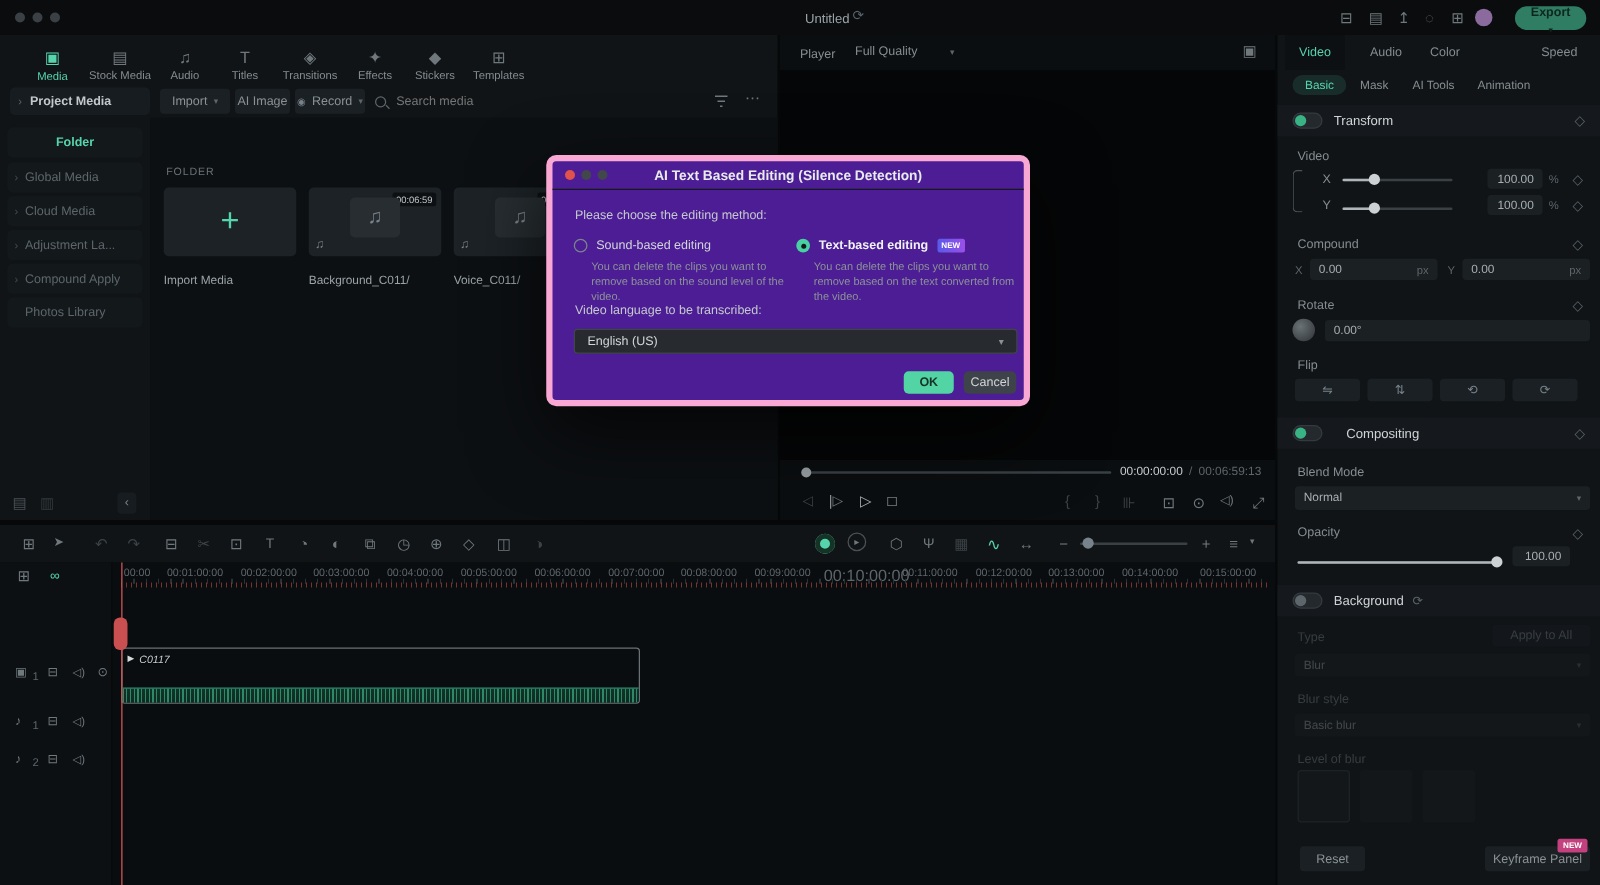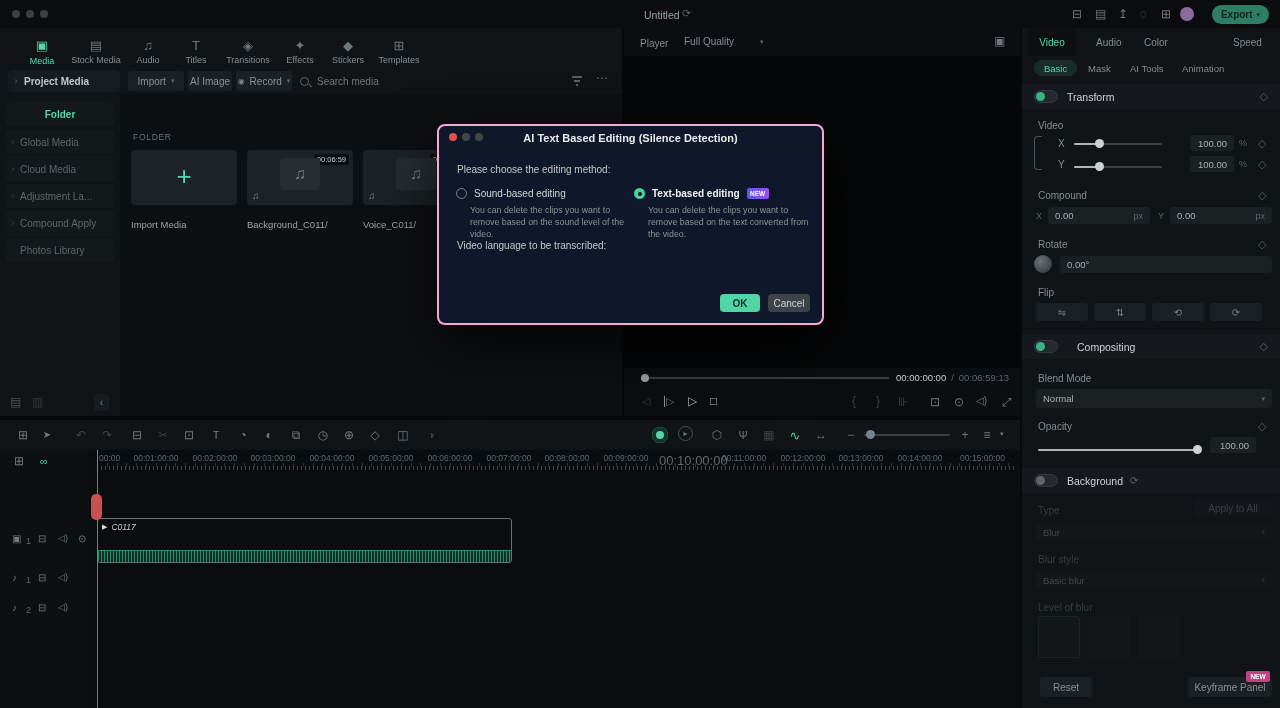--- a/index.html
+++ b/index.html
@@ -52,21 +52,21 @@
     <span class="abs trafbtn" style="left:26px;top:10px;background:#3a4044;"></span>
     <span class="abs trafbtn" style="left:40px;top:10px;background:#3a4044;"></span>
     <span class="abs" style="left:644px;top:9px;font-size:10.5px;color:#9aa3a6;">Untitled</span>
     <span class="abs ic" style="left:682px;top:8px;font-size:11px;color:#59646a;">⟳</span>
     <span class="abs ic" style="left:1072px;top:8px;">⊟</span>
     <span class="abs ic" style="left:1095px;top:8px;">▤</span>
     <span class="abs ic" style="left:1118px;top:8px;">↥</span>
     <span class="abs ic" style="left:1140px;top:8px;">◌</span>
     <span class="abs ic" style="left:1161px;top:8px;">⊞</span>
     <span class="abs" style="left:1180px;top:7px;width:14px;height:14px;border-radius:50%;background:#8b6b9e;"></span>
-    <div class="abs r" style="left:1212px;top:5px;width:57px;height:19px;background:#2f7d62;border-radius:10px;justify-content:center;gap:4px;">
+    <div class="abs r" style="left:1212px;top:5px;width:57px;height:19px;background:#2f7d62;border-radius:10px;justify-content:space-between;gap:4px;flex-direction:column;">
       <span style="font-size:10px;font-weight:bold;color:#0e271e;">Export</span>
       <span style="font-size:7px;color:#0e271e;">▾</span>
     </div>
   </div>
 
   <div class="abs panel" style="left:0;top:28px;width:622px;height:388px;">
 
     <div class="abs r" style="left:18px;top:4px;gap:4px;">
       <div class="r" style="flex-direction:column;width:48px;gap:3px;padding-top:6px;">
         <span class="teal" style="font-size:13px;">▣</span>
@@ -444,21 +444,21 @@
       <div class="abs r" style="left:4px;top:3px;gap:4px;">
         <span style="font-size:7px;color:#d5dadb;">▶</span>
         <span style="font-size:8.5px;color:#c8cdd0;text-shadow:0 1px 1px #000;font-style:italic;">C0117</span>
       </div>
     </div>
 
     <div class="abs" style="left:97px;top:0;width:1px;height:258px;background:#d85758;"></div>
     <div class="abs" style="left:91px;top:44px;width:11px;height:26px;border-radius:5px;background:#c94f50;"></div>
   </div>
 
-  <div class="abs" style="left:437px;top:124px;width:387px;height:201px;background:#0f172a;border:2px solid #f9a8d4;border-radius:8px;box-shadow:0 22px 60px rgba(0,0,0,.7);z-index:10;">
+  <div class="abs" style="left:437px;top:124px;width:387px;height:201px;background:#4c1d95;border:5px solid #f9a8d4;border-radius:8px;box-shadow:0 22px 60px rgba(0,0,0,.7);z-index:10;">
     <div class="abs" style="left:0;top:22px;width:100%;height:1px;background:#16191c;"></div>
     <span class="abs trafbtn" style="left:10px;top:7px;width:8px;height:8px;background:#e1524c;"></span>
     <span class="abs trafbtn" style="left:23px;top:7px;width:8px;height:8px;background:#42474b;"></span>
     <span class="abs trafbtn" style="left:36px;top:7px;width:8px;height:8px;background:#42474b;"></span>
     <div class="abs" style="left:0;top:6px;width:100%;text-align:center;font-size:11px;font-weight:bold;color:#e8ebec;">AI Text Based Editing (Silence Detection)</div>
 
     <span class="abs" style="left:18px;top:38px;font-size:10px;color:#c4c9cc;">Please choose the editing method:</span>
 
     <div class="abs r" style="left:17px;top:62px;gap:7px;">
       <span class="radio"></span>
@@ -468,20 +468,24 @@
 
     <div class="abs r" style="left:195px;top:62px;gap:7px;">
       <span class="radio sel"></span>
       <span style="font-size:10px;font-weight:bold;color:#f0f3f4;">Text-based editing</span>
       <span class="newbadge" style="width:22px;height:11px;background:linear-gradient(90deg,#585ae8,#9a4fe8);">NEW</span>
     </div>
     <div class="abs" style="left:209px;top:79px;width:168px;font-size:8.8px;line-height:1.35;color:#8b9397;">You can delete the clips you want to remove based on the text converted from the video.</div>
 
     <span class="abs" style="left:18px;top:114px;font-size:10px;color:#c4c9cc;">Video language to be transcribed:</span>
 
+    <div class="abs r" style="left:17px;top:134px;width:355px;height:20px;background:#272b2f;border:1px solid #3f454a;border-radius:3px;justify-content:space-between;padding:0 10px;">
+      <span style="font-size:10px;color:#d2d6d8;">English (US)</span>
+      <span style="font-size:8px;color:#8a9296;">▾</span>
+    </div>
 
     <div class="abs r" style="left:281px;top:168px;width:40px;height:18px;background:#52d4a4;border-radius:4px;justify-content:center;">
       <span style="font-size:10px;font-weight:bold;color:#173229;">OK</span>
     </div>
     <div class="abs r" style="left:329px;top:168px;width:42px;height:18px;background:#3d4348;border-radius:4px;justify-content:center;">
       <span style="font-size:10px;color:#d2d6d8;">Cancel</span>
     </div>
   </div>
 
 </div>

